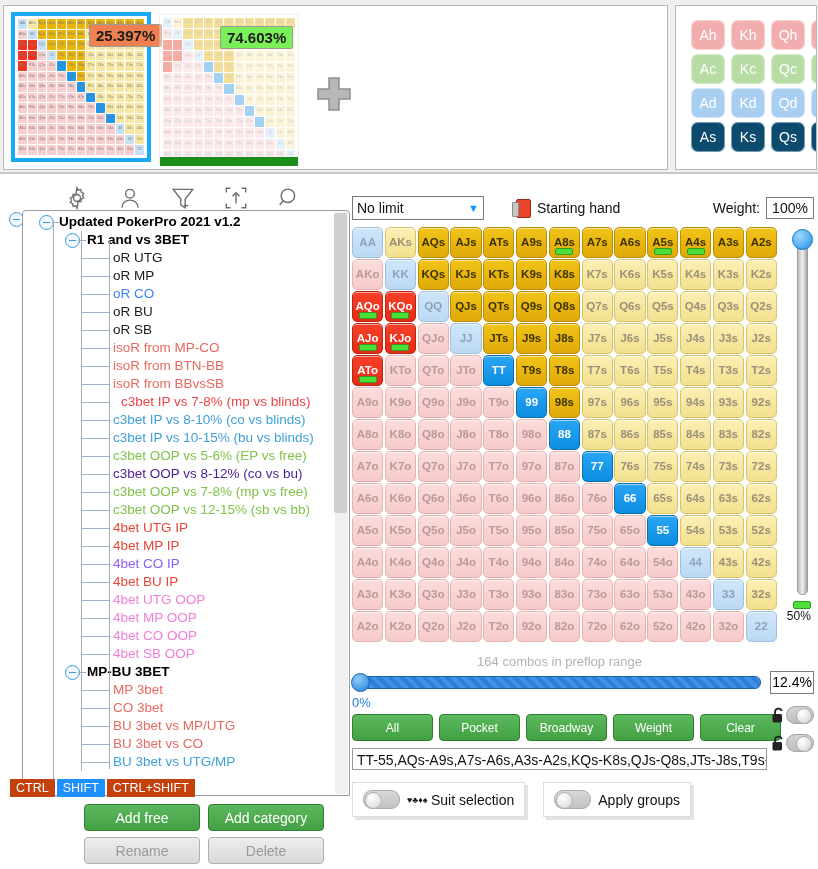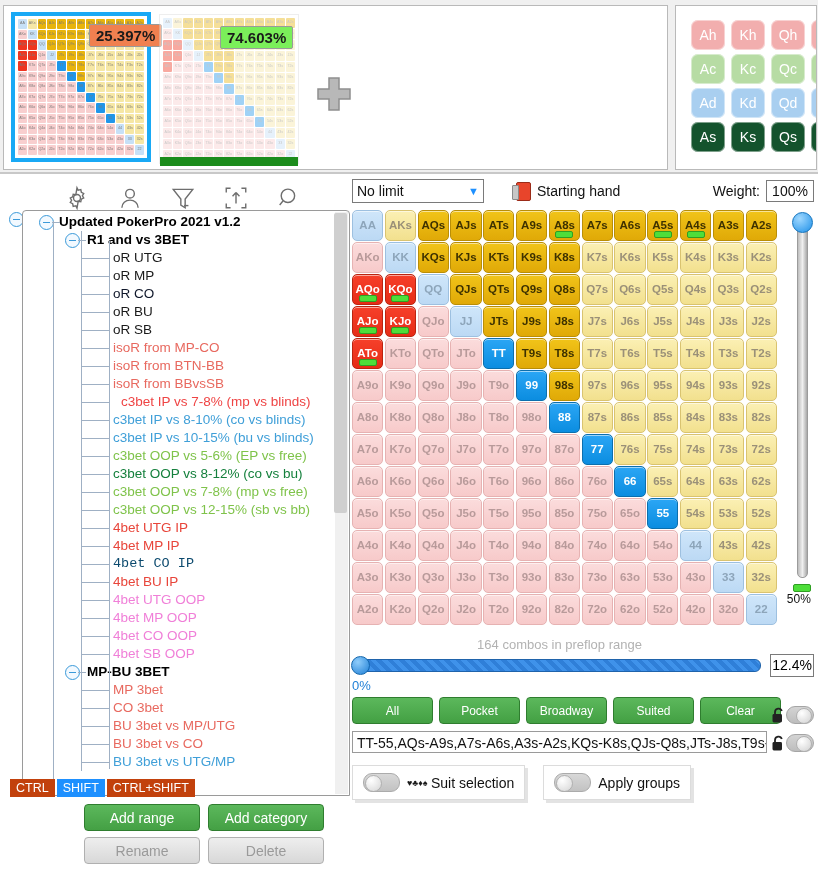--- a/index.html
+++ b/index.html
@@ -13,21 +13,21 @@
   .mini-wrap{position:absolute;padding:3px;box-sizing:border-box;}
   .mini-grid{display:grid;grid-template-columns:repeat(13,1fr);grid-template-rows:repeat(13,1fr);gap:1px;width:100%;height:100%;}
   .mini-cell{font-size:3.6px;line-height:1;display:flex;align-items:center;justify-content:center;border-radius:1px;color:#7a7a7a;overflow:hidden;}
   .pct-badge{position:absolute;font-size:15px;font-weight:bold;color:#1a1a1a;padding:2px 6px;border:1px solid #9a9a9a;border-radius:2px;font-family:"Liberation Sans",sans-serif;}
 
   #plus-icon{position:absolute;left:310px;top:68px;width:40px;height:40px;}
 
   
   .card-grid{position:absolute;left:15px;top:14px;display:grid;grid-template-columns:repeat(4,34px);grid-auto-rows:30px;gap:4px 6px;}
   .card-btn{border-radius:7px;display:flex;align-items:center;justify-content:center;color:#ffffff;font-size:14px;font-weight:normal;box-shadow:inset 0 0 0 1px rgba(255,255,255,.45);}
-  .c-h{background:#f2aeae;} .c-c{background:#b7dca4;} .c-d{background:#a9cff0;} .c-s{background:#14532d;}
+  .c-h{background:#f2aeae;} .c-c{background:#b7dca4;} .c-d{background:#a9cff0;} .c-s{background:#0c4a6e;}
 
   
   #main{position:absolute;left:0;top:172px;width:818px;height:697px;background:#ffffff;border-top:2px solid #c8c8c8;}
 
   
   #tree-toolbar{position:absolute;left:58px;top:8px;width:250px;height:32px;display:flex;align-items:center;justify-content:space-between;}
   .tb-icon{width:38px;height:30px;display:flex;align-items:center;justify-content:center;cursor:pointer;}
   #tree-scroll{position:absolute;left:22px;top:36px;width:326px;height:584px;background:#fff;border:1px solid #9a9a9a;border-radius:4px 4px 0 0;overflow:hidden;}
   #tree-list{position:absolute;left:0;top:0;width:310px;padding:2px 0 0 0;}
   .tnode{height:18px;line-height:18px;font-size:13.5px;white-space:nowrap;display:flex;align-items:center;}
@@ -46,21 +46,21 @@
   .hintkey{background:#c2410c;padding:2px 6px;margin-right:2px;}
   .hintkey.sel{background:#1e90ff;}
 
   #tree-buttons{position:absolute;left:84px;top:630px;width:240px;}
   .btn-row{display:flex;gap:8px;margin-bottom:6px;}
   .btn{height:25px;border-radius:4px;font-size:14px;display:flex;align-items:center;justify-content:center;width:116px;}
   .btn-green{background:linear-gradient(#5cb85c,#44a044);border:1px solid #2f7d2f;color:#fff;}
   .btn-grey{background:linear-gradient(#eeeeee,#d8d8d8);border:1px solid #b0b0b0;color:#9a9a9a;}
 
   
-  #editor{position:absolute;left:352px;top:4px;width:462px;}
+  #editor{position:absolute;left:352px;top:21px;width:462px;}
   #ed-top{display:flex;align-items:center;height:26px;}
   .select-box{width:122px;height:22px;border:1px solid #7a7a7a;background:#fff;display:flex;align-items:center;justify-content:space-between;padding:0 4px;font-size:14px;color:#111;}
   .caret{color:#1e90ff;font-size:11px;}
   #starting-hand{display:flex;align-items:center;margin-left:32px;font-size:14px;color:#111;}
   .card-ico{width:13px;height:17px;background:#e8452b;border:1px solid #9b2b18;border-radius:2px;margin-right:6px;position:relative;}
   .card-ico::before{content:"";position:absolute;left:-5px;top:2px;width:5px;height:13px;background:#c7c7c7;border:1px solid #8a8a8a;border-radius:1px;}
   #weight-wrap{display:flex;align-items:center;margin-left:auto;font-size:14px;color:#111;}
   .weight-field{width:46px;height:20px;border:1px solid #7a7a7a;background:#fff;text-align:center;font-size:14px;margin-left:6px;line-height:20px;}
 
   
@@ -542,21 +542,21 @@
         <div class="tnode lvl2" style="position: relative;">
           <span class="tdash"></span>
           <span class="lbl" style="color: rgb(26, 26, 26);">oR UTG</span>
         </div>
         <div class="tnode lvl2" style="position: relative;">
           <span class="tdash"></span>
           <span class="lbl" style="color: rgb(26, 26, 26);">oR MP</span>
         </div>
         <div class="tnode lvl2" style="position: relative;">
           <span class="tdash"></span>
-          <span class="lbl" style="color: #0f172a;">oR CO</span>
+          <span class="lbl" style="color: #3b82f6;">oR CO</span>
         </div>
         <div class="tnode lvl2" style="position: relative;">
           <span class="tdash"></span>
           <span class="lbl" style="color: rgb(26, 26, 26);">oR BU</span>
         </div>
         <div class="tnode lvl2" style="position: relative;">
           <span class="tdash"></span>
           <span class="lbl" style="color: rgb(26, 26, 26);">oR SB</span>
         </div>
         <div class="tnode lvl2" style="position: relative;">
@@ -582,41 +582,41 @@
         <div class="tnode lvl2" style="position: relative;">
           <span class="tdash"></span>
           <span class="lbl" style="color: rgb(63, 159, 216);">c3bet IP vs 10-15% (bu vs blinds)</span>
         </div>
         <div class="tnode lvl2" style="position: relative;">
           <span class="tdash"></span>
           <span class="lbl" style="color: rgb(127, 195, 74);">c3bet OOP vs 5-6% (EP vs free)</span>
         </div>
         <div class="tnode lvl2" style="position: relative;">
           <span class="tdash"></span>
-          <span class="lbl" style="color: #15803d;">c3bet OOP vs 8-12% (co vs bu)</span>
+          <span class="lbl" style="color: #4c1d95;">c3bet OOP vs 8-12% (co vs bu)</span>
         </div>
         <div class="tnode lvl2" style="position: relative;">
           <span class="tdash"></span>
           <span class="lbl" style="color: rgb(127, 195, 74);">c3bet OOP vs 7-8% (mp vs free)</span>
         </div>
         <div class="tnode lvl2" style="position: relative;">
           <span class="tdash"></span>
           <span class="lbl" style="color: rgb(127, 195, 74);">c3bet OOP vs 12-15% (sb vs bb)</span>
         </div>
         <div class="tnode lvl2" style="position: relative;">
           <span class="tdash"></span>
           <span class="lbl" style="color: rgb(232, 69, 58);">4bet UTG IP</span>
         </div>
         <div class="tnode lvl2" style="position: relative;">
           <span class="tdash"></span>
           <span class="lbl" style="color: rgb(232, 69, 58);">4bet MP IP</span>
         </div>
         <div class="tnode lvl2" style="position: relative;">
           <span class="tdash"></span>
-          <span class="lbl" style="color: #0c4a6e; font-family: Liberation Mono, monospace;">4bet CO IP</span>
+          <span class="lbl" style="color: #8b5cf6;">4bet CO IP</span>
         </div>
         <div class="tnode lvl2" style="position: relative;">
           <span class="tdash"></span>
           <span class="lbl" style="color: rgb(232, 69, 58);">4bet BU IP</span>
         </div>
         <div class="tnode lvl2" style="position: relative;">
           <span class="tdash"></span>
           <span class="lbl" style="color: rgb(240, 127, 216);">4bet UTG OOP</span>
         </div>
         <div class="tnode lvl2" style="position: relative;">
@@ -666,21 +666,21 @@
   </div>
 
   <div id="tree-hint" style="left:10px;top:604px;">
     <span class="hintkey">CTRL</span>
     <span class="hintkey sel">SHIFT</span>
     <span class="hintkey">CTRL+SHIFT</span>
   </div>
 
   <div id="tree-buttons">
     <div class="btn-row">
-      <div class="btn btn-green">Add range</div>
+      <div class="btn btn-green">Add free</div>
       <div class="btn btn-green">Add category</div>
     </div>
     <div class="btn-row">
       <div class="btn btn-grey">Rename</div>
       <div class="btn btn-grey">Delete</div>
     </div>
   </div>
 
   <div id="editor">
 
@@ -886,21 +886,21 @@
         <div id="hknob"></div>
       </div>
       <div class="pct-field">12.4%</div>
     </div>
     <div id="zero-label">0%</div>
 
     <div id="quickbtns">
       <div class="qbtn">All</div>
       <div class="qbtn">Pocket</div>
       <div class="qbtn">Broadway</div>
-      <div class="qbtn">Suited</div>
+      <div class="qbtn">Weight</div>
       <div class="qbtn">Clear</div>
     </div>
 
     <div id="range-input">TT-55,AQs-A9s,A7s-A6s,A3s-A2s,KQs-K8s,QJs-Q8s,JTs-J8s,T9s-T8s</div>
 
     <div id="toggle-row">
       <div class="toggle-card">
         <span class="tg"></span>
         <span class="suit-ico">♥♣♦♠</span>
         <span class="tg-label">Suit selection</span>

